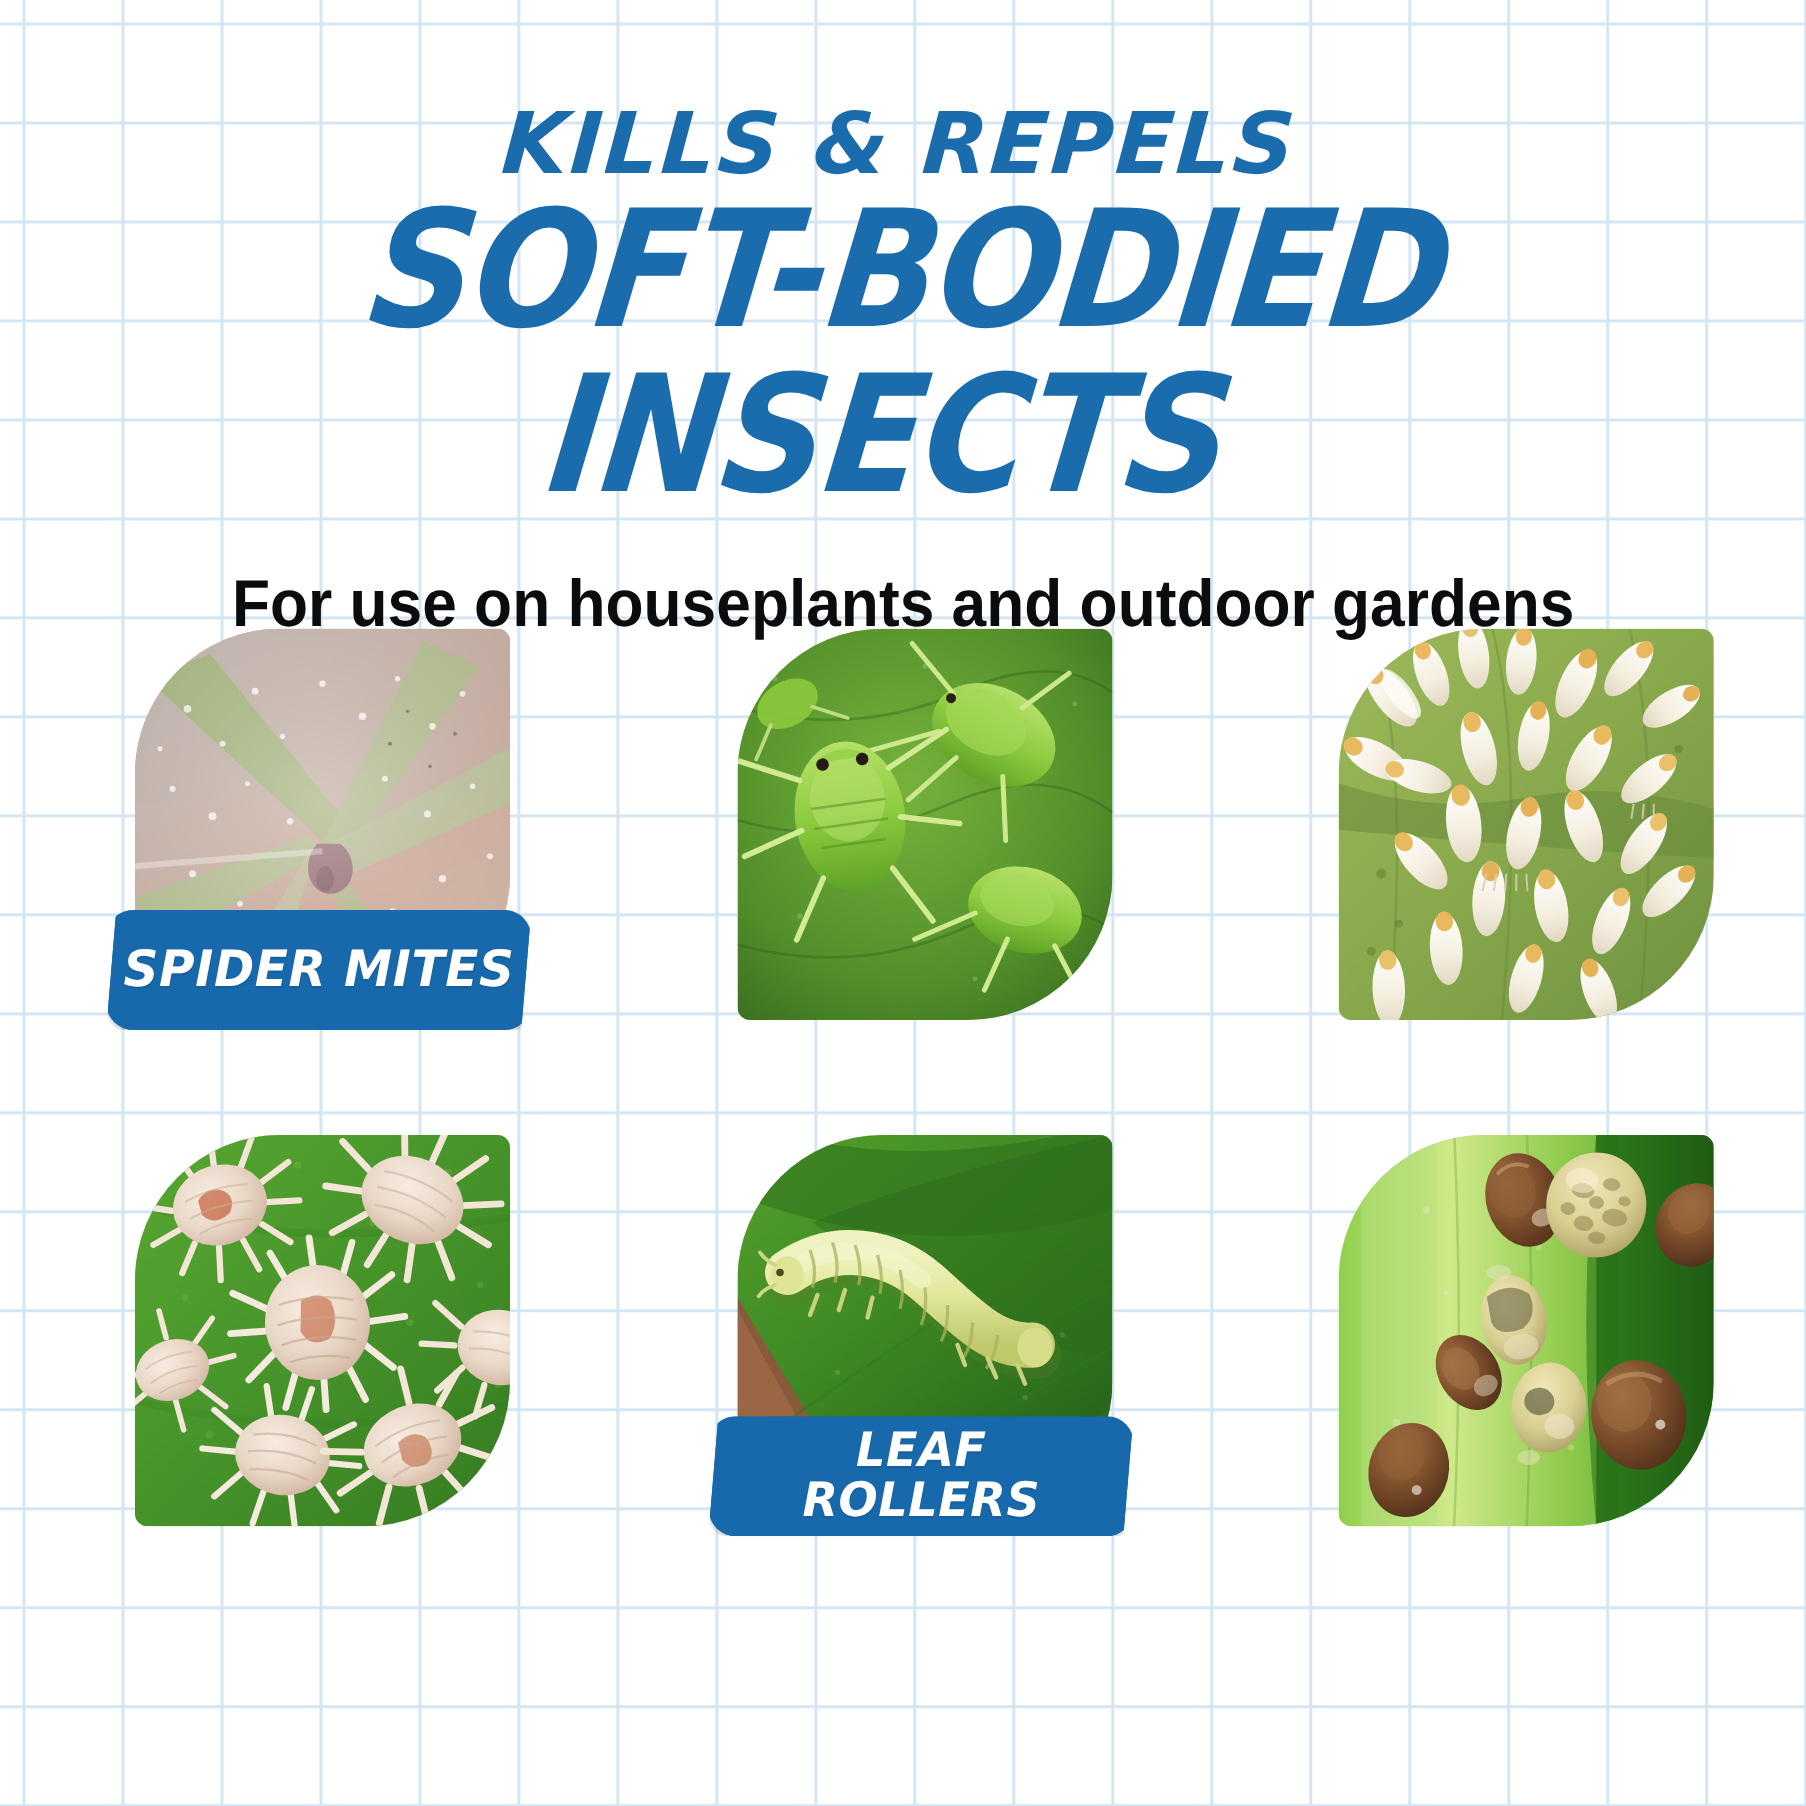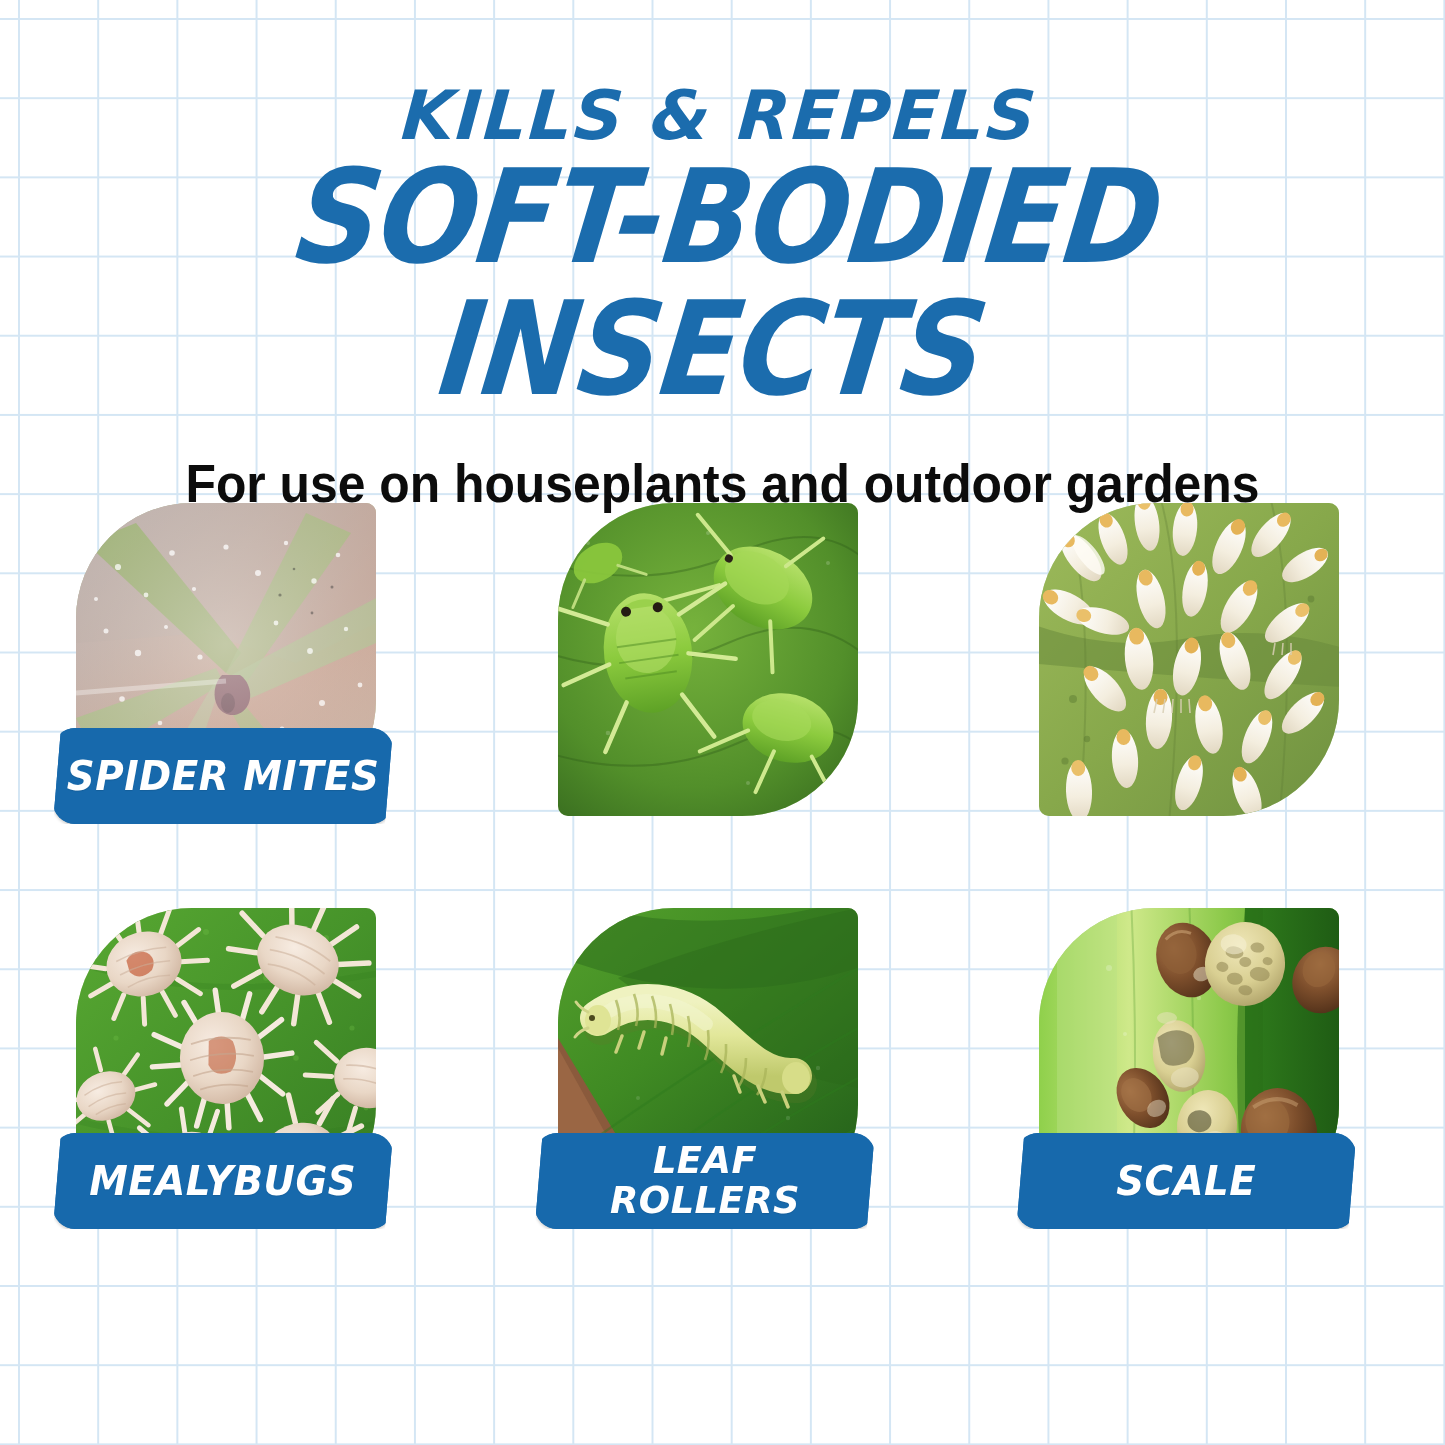--- a/index.html
+++ b/index.html
@@ -58,21 +58,21 @@
     position:absolute;
     left:0;top:495px;
     width:1445px;
     display:grid;
     grid-template-columns:repeat(3,1fr);
     grid-template-rows:401px 401px;
     column-gap:0;row-gap:4px;
   }
   .pest-card{
     position:relative;
-    width:100%;height:100%;
+    width:100%;height:100%;margin-left:32px;
   }
   .photo{
     position:absolute;
     left:76px;top:8px;
     width:300px;height:313px;
     overflow:hidden;
     border-radius:116px 10px 116px 10px;
     background:#bcd3a0;
   }
   .photo svg{display:block;width:100%;height:100%;}
@@ -612,25 +612,20 @@
               </g>
               <ellipse rx="34" ry="30" fill="url(#mbBody)"></ellipse>
               <g stroke="#c5a790" stroke-width="1.6" opacity=".5" fill="none">
                 <path d="M-24 -8 q24 -6 48 0"></path>
                   <path d="M-24 6 q24 -6 48 0"></path>
               </g>
             </g>
           </g>
         </svg>
       </div>
-      <div class="badge">
-        <div class="badge-inner">
-          <span class="badge-text">MEALYBUGS</span>
-        </div>
-      </div>
     </div>
 
     <div class="pest-card">
       <div class="photo">
         <svg viewBox="0 0 300 313" preserveAspectRatio="xMidYMid slice">
           <defs>
             <linearGradient id="lrLeaf" x1="0" y1="0" x2=".8" y2="1">
               <stop offset="0" stop-color="#54a02c"></stop>
                 <stop offset=".45" stop-color="#3f8a23"></stop>
               <stop offset="1" stop-color="#24601a"></stop>
@@ -790,21 +785,16 @@
             <ellipse rx="32" ry="38" fill="url(#scBrown)"></ellipse>
             <ellipse cx="-8" cy="-10" rx="18" ry="20" fill="#8f5f36" opacity=".65"></ellipse>
             <circle cx="10" cy="14" r="4" fill="#f0e9dc" opacity=".65"></circle>
           </g>
           <g fill="#eae3c0" opacity=".5">
             <ellipse cx="128" cy="110" rx="10" ry="6"></ellipse>
             <ellipse cx="152" cy="258" rx="9" ry="6"></ellipse>
           </g>
         </svg>
       </div>
-      <div class="badge">
-        <div class="badge-inner">
-          <span class="badge-text">SCALE</span>
-        </div>
-      </div>
     </div>
 
   </div>
 </div>
 
 </body></html>

